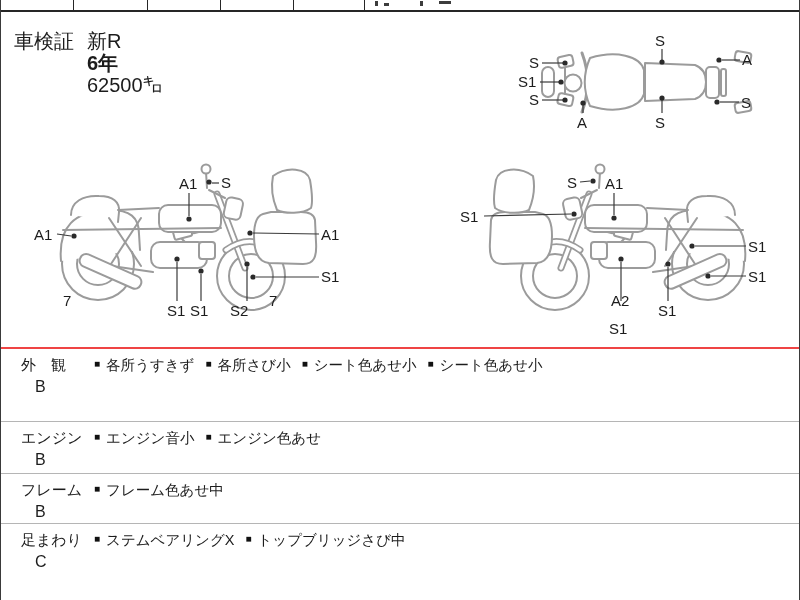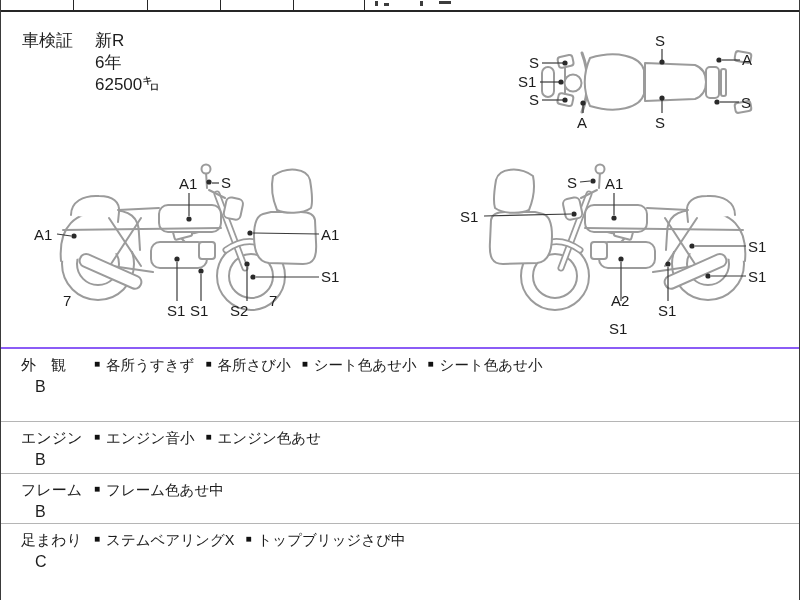--- a/index.html
+++ b/index.html
@@ -7,34 +7,34 @@
     position:relative;width:800px;height:600px;background:#ffffff;
     font-family:"Liberation Sans","DejaVu Sans",sans-serif;color:#1c1c1c;
     overflow:hidden;box-sizing:border-box;
     border-left:1px solid #3a3a3a;border-right:1px solid #3a3a3a;
   }
   
   .clip-row{position:absolute;left:0;top:0;width:100%;height:10px;border-bottom:2px solid #262626;}
   .clip-row .vline{position:absolute;top:0;width:1px;height:10px;background:#262626;}
   .clip-row .remnant{position:absolute;background:#3c3c3c;}
   
-  .cert{position:absolute;left:21px;top:30px;display:flex;font-size:17px;line-height:22px;}
+  .cert{position:absolute;left:13px;top:30px;display:flex;font-size:20px;line-height:22px;}
   .cert-label{width:73px;}
   .cert-line{display:flex;flex-direction:column;}
   .cert-era{display:inline-block;width:40px;}
-  .cert-years{display:inline-block;width:42px;}
+  .cert-years{display:inline-block;width:42px;font-weight:bold;}
   
   .dl{position:absolute;font-size:15px;line-height:16px;color:#1c1c1c;white-space:nowrap;}
   svg{display:block;}
   .bike-svg{position:absolute;pointer-events:none;}
   .overlay{position:absolute;left:0;top:0;pointer-events:none;}
   
   .inspection{position:absolute;left:0;top:347px;width:100%;}
   .sec-row{box-sizing:border-box;display:flex;align-items:flex-start;}
-  .sec-row.first{border-top:2px solid #8b5cf6;height:74px;}
+  .sec-row.first{border-top:2px solid #ef4444;height:74px;}
   .sec-row.rest{border-top:1px solid #b5b5b5;}
   .sec-left{width:93px;box-sizing:border-box;padding:6px 0 0 20px;flex:none;}
   .sec-name{font-size:15px;line-height:19px;}
   .sec-grade{font-size:16px;margin:4px 0 0 14px;}
   .sec-items{flex:1;display:flex;flex-wrap:wrap;padding-top:7px;font-size:14.5px;line-height:18px;}
   .item{display:inline-flex;align-items:center;margin-right:11px;white-space:nowrap;}
   .bullet{font-size:10px;margin-right:6px;color:#111;position:relative;top:-1px;}
 </style>
 </head>
 <body>

